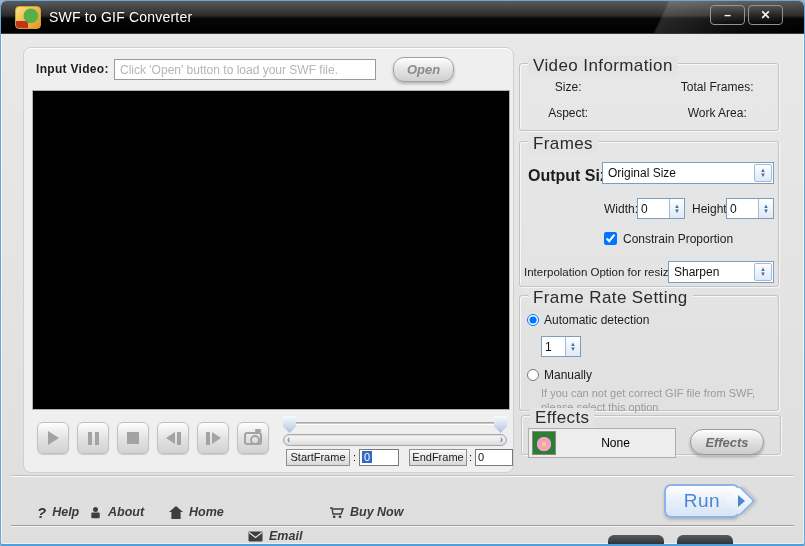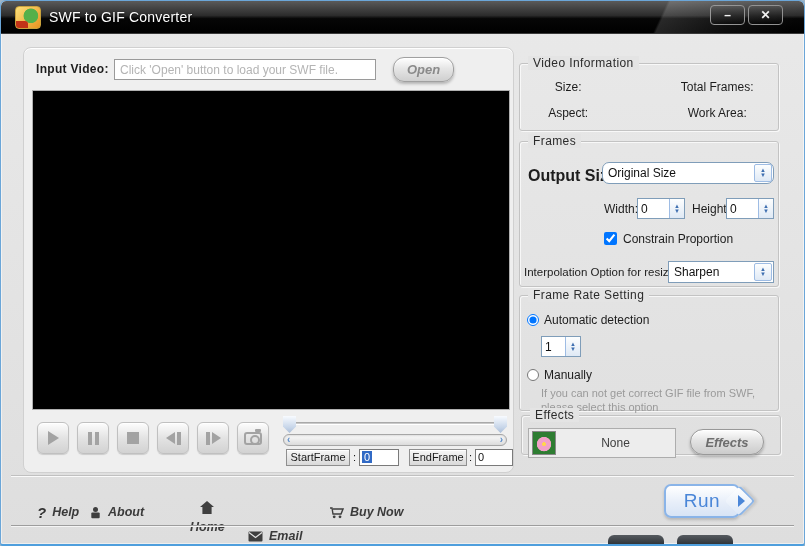--- a/index.html
+++ b/index.html
@@ -124,21 +124,21 @@
   .fi-start { left:335px; width:40px; }
   .fi-end   { left:451px; width:38px; }
   .sel-val { background:#316ac5; color:#fff; padding:0 2px; }
   
   .groupbox {
     position:absolute; border:1px solid #c3c3c3; border-radius:3px;
     box-shadow:inset 1px 1px 0 rgba(255,255,255,.7), 1px 1px 0 rgba(255,255,255,.7);
   }
   .group-title {
     position:absolute; top:-8px; left:8px; padding:0 5px;
-    background:#e4e4e4; font-size:12px; color:#2b2b2b; letter-spacing:.4px;
+    background:#e4e4e4; font-size:17px; color:#2b2b2b; letter-spacing:.4px;
   }
   .gb-videoinfo { left:518px; top:62px;  width:260px; height:68px; }
   .gb-resize    { left:518px; top:140px; width:260px; height:146px; }
   .gb-framerate { left:518px; top:294px; width:260px; height:116px; }
   .gb-effects   { left:520px; top:414px; width:260px; height:40px; }
   .vi-row { position:absolute; left:0; width:100%; display:flex;gap:40px; }
   .vi-r1 { top:16px; } .vi-r2 { top:42px; }
   .vi-cell1 { width:115px; text-align:center; }
   .vi-cell2 { width:145px; text-align:center; }
   
@@ -157,21 +157,21 @@
     position:absolute; height:21px; border:1px solid #7f9db9; background:#fff;
     display:flex; align-items:stretch;
   }
   .spin input { flex:1; min-width:0; border:0; font-size:12px; color:#111; padding:0 3px; outline:none; }
   .spin-arrows {
     width:15px; border-left:1px solid #9ebce4; background:linear-gradient(#fdfefe,#dfe9f5);
     display:flex; flex-direction:column; align-items:center; justify-content:center; cursor:pointer; line-height:0;
   }
   
   .res-outlabel { position:absolute; left:8px; top:25px; font-size:16px; font-weight:bold; }
-  .combo-output { left:82px; top:20px; width:172px;border-radius:7px; }
+  .combo-output { left:82px; top:20px; width:172px; }
   .res-wlabel { position:absolute; left:84px; top:60px; }
   .spin-width  { left:117px; top:56px; width:48px; }
   .res-hlabel { position:absolute; left:172px; top:60px; }
   .spin-height { left:206px; top:56px; width:48px; }
   .constrain-box { position:absolute; left:84px; top:90px; width:13px; height:13px; cursor:pointer; }
   .constrain-label { position:absolute; left:103px; top:90px; }
   .interp-label { position:absolute; left:4px; top:124px; font-size:11.5px; }
   .combo-interp { left:148px; top:119px; width:106px; }
   
   .radio { position:absolute; left:7px; width:12px; height:12px; cursor:pointer; }
@@ -184,36 +184,36 @@
   
   .fx-box {
     position:absolute; left:6px; top:12px; width:148px; height:30px;
     border:1px solid #adadad; background:#ededed;
     display:flex; align-items:center;
   }
   .fx-thumb {
     width:24px; height:24px; margin-left:3px; border:1px solid #888;
     background:radial-gradient(circle at 50% 55%, #ffd54d 0 12%, #f2a0c8 13% 42%, #2e7d32 46%);
   }
-  .fx-none { flex:1; text-align:center; font-size:12px; color:#404040; }
+  .fx-none { flex:1; text-align:center; font-size:12px; color:#000000; }
   .fx-btn {
     position:absolute; left:168px; top:13px; width:74px; height:26px;
     border:1px solid #989898; border-radius:13px;
     background:linear-gradient(#fefefe,#e2e2e2 45%,#cbcbcb);
     box-shadow:0 2px 3px rgba(0,0,0,.25), inset 0 1px 0 #fff;
     font-size:13px; font-style:italic; font-weight:bold; color:#6e6e6e; cursor:pointer;
   }
   
   .sep-top { position:absolute; left:10px; right:10px; top:474px; border-top:1px solid #c0c0c0; border-bottom:1px solid #fafafa; }
   .footer-link {
     position:absolute; top:500px; height:22px; display:flex; align-items:center; gap:6px;
     cursor:pointer; color:#3a3a3a;
   }
   .footer-link .txt { font-size:12.5px; font-style:italic; font-weight:bold; color:#3a3a3a; }
-  .lk-help { left:36px; } .lk-about { left:88px;text-align:right; } .lk-home { left:189px;flex-direction:column; } .lk-email { left:247px;margin-top:24px; } .lk-buy { left:328px; }
+  .lk-help { left:36px; } .lk-about { left:88px;text-align:right; } .lk-home { left:168px; } .lk-email { left:247px;margin-top:24px; } .lk-buy { left:328px; }
   .help-q { font-size:15px; font-weight:bold; font-style:italic; color:#333; }
   .ficon svg { display:block; }
   .sep-bottom { position:absolute; left:10px; right:10px; top:524px; border-top:1px solid #9d9d9d; border-bottom:1px solid #f5f5f5; }
   .run-btn {
     position:absolute; left:663px; top:483px; width:76px; height:34px;
     border:2px solid #8ab4e8; border-radius:7px;
     background:linear-gradient(#ffffff,#e7eef9 55%,#d8e4f5);
     box-shadow:0 2px 3px rgba(0,0,0,.18);
     display:flex; align-items:center; justify-content:center; gap:8px; cursor:pointer;
   }

